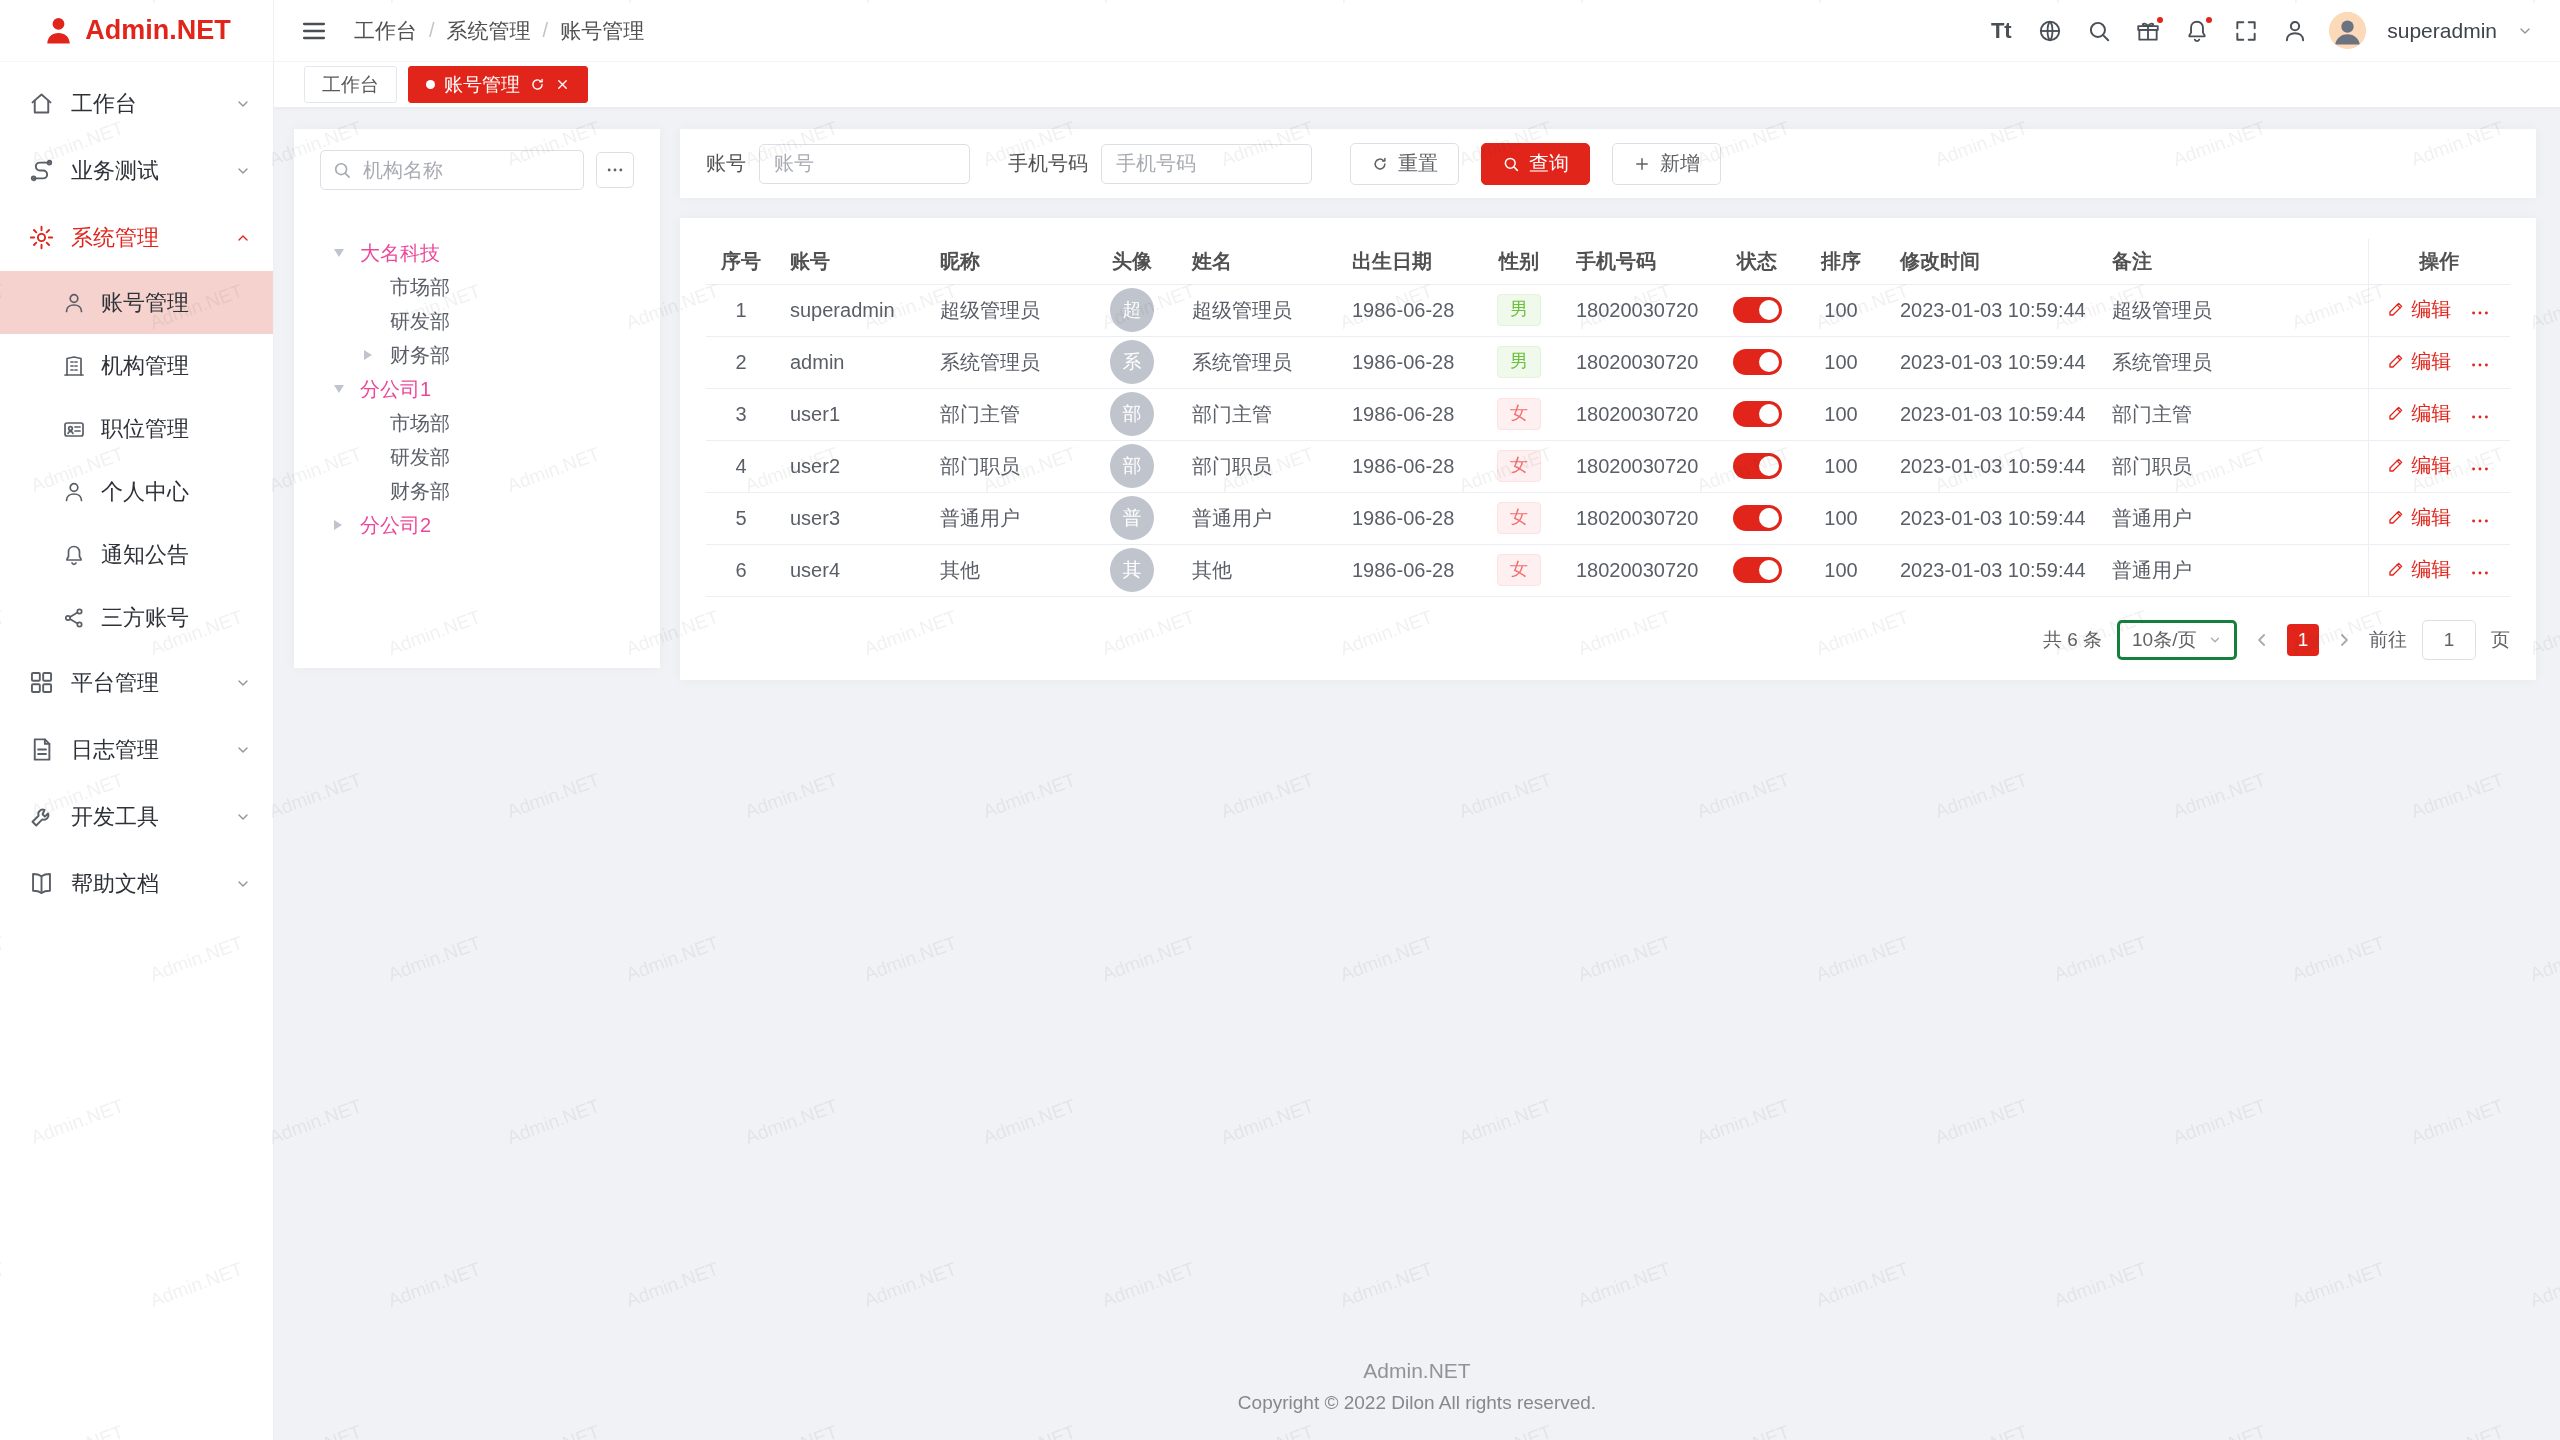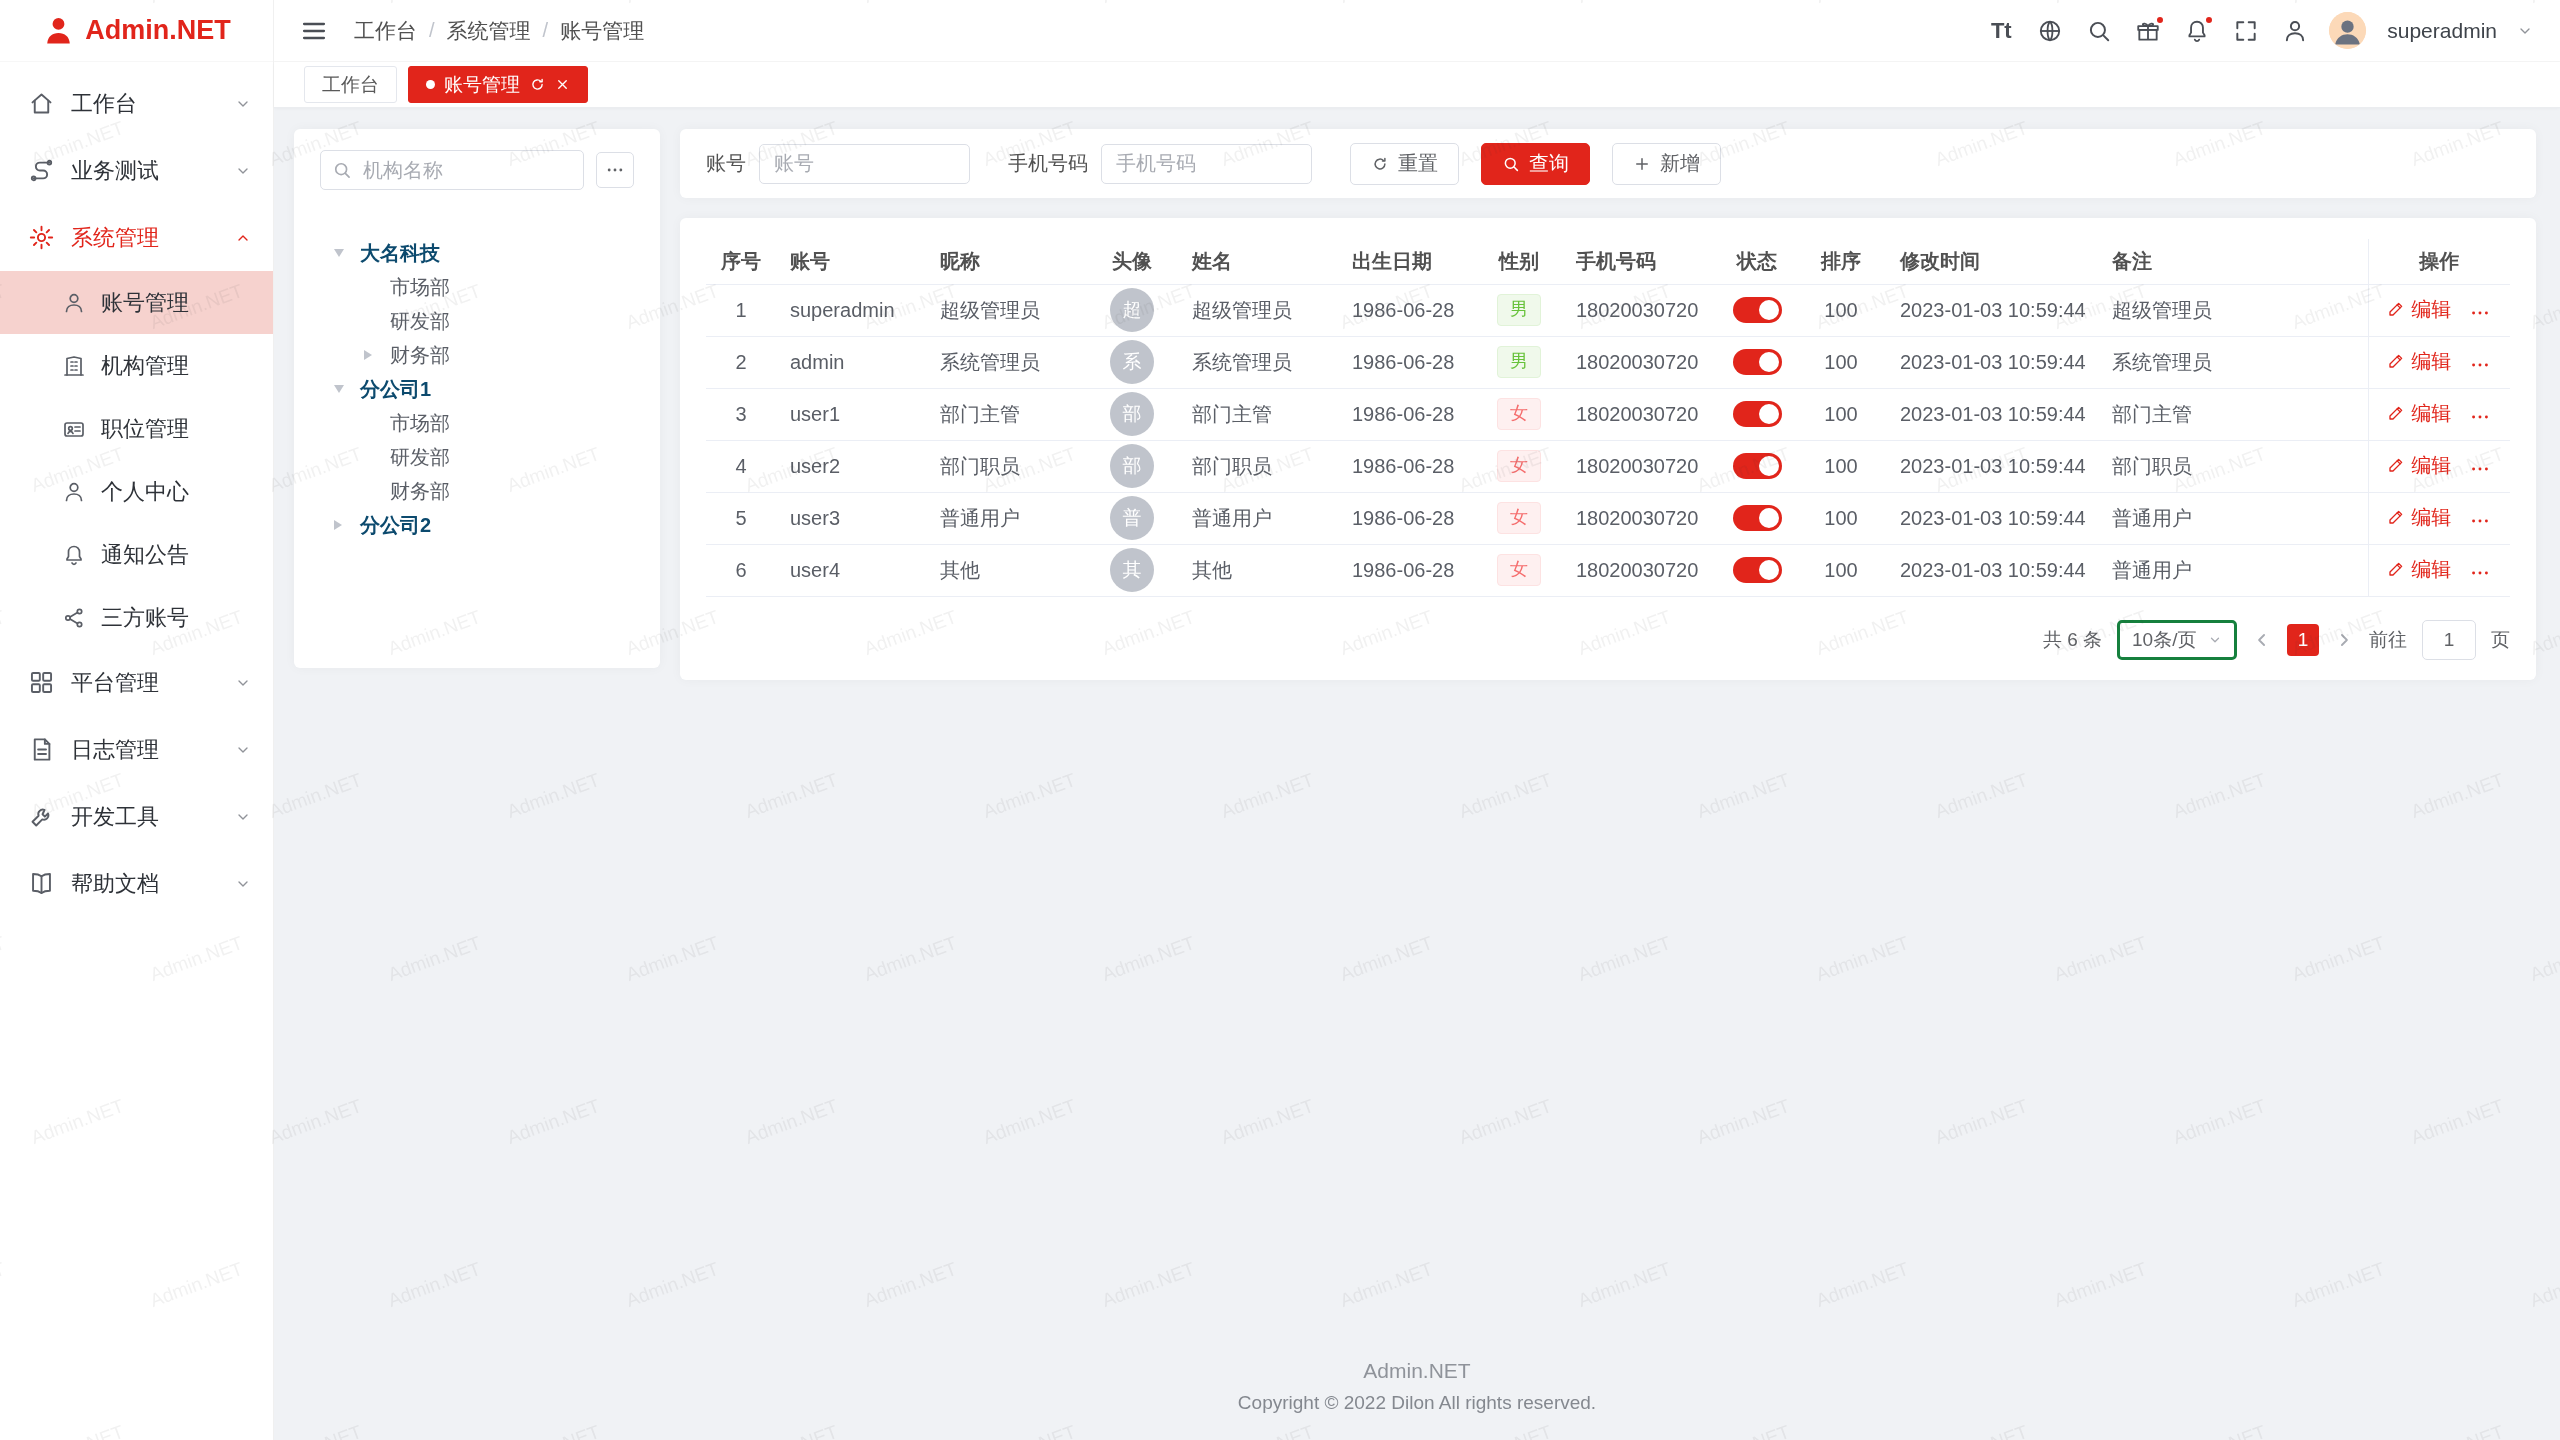--- a/index.html
+++ b/index.html
@@ -44,32 +44,32 @@
 
   
   .tabbar{height:46px;background:#fff;display:flex;align-items:center;gap:11px;padding-left:30px;border-bottom:1px solid #ebedf0;box-shadow:0 1px 3px rgba(0,0,0,.03)}
   .tab{height:37px;padding:0 17px;border:1px solid #e4e7ed;border-radius:3px;background:#fff;color:#595959;font-size:19px;display:inline-flex;align-items:center;gap:9px;cursor:pointer}
   .tab.active{background:var(--primary);border-color:var(--primary);color:#fff}
   .tab .dot{width:9px;height:9px;border-radius:50%;background:#fff}
   .tab .t-ic{display:flex;color:#fff;cursor:pointer}
 
   
   .content{display:flex;gap:20px;padding:21px 24px 0 20px;align-items:flex-start}
-  .card{background:#fff;border-radius:6px;box-shadow:0 0 12px rgba(0,0,0,.04)}
+  .card{background:#fff;border-radius:0;box-shadow:0 0 12px rgba(0,0,0,.04)}
   .org-card{flex:0 0 366px;width:366px;height:539px;padding:21px 26px}
   .org-top{display:flex;align-items:center;gap:12px}
   .search-wrap{position:relative;flex:1}
   .search-wrap .s-ic{position:absolute;left:12px;top:50%;transform:translateY(-50%);color:#a8abb2;display:flex}
   .text-input{height:40px;border:1px solid #dcdfe6;border-radius:5px;padding:0 14px;font-size:20px;color:#606266;outline:none;background:#fff;width:100%}
   .search-wrap .text-input{padding-left:42px}
   ::placeholder{color:#a8abb2}
   .more-btn{width:38px;height:36px;border:1px solid #dcdfe6;border-radius:5px;display:flex;align-items:center;justify-content:center;color:#606266;cursor:pointer;background:#fff;flex:0 0 38px}
   .tree{margin-top:46px}
   .tree-row{height:34px;display:flex;align-items:center;font-size:20px;cursor:pointer}
-  .tree-row.lvl0{padding-left:14px;color:#0c4a6e;font-weight:700}
+  .tree-row.lvl0{padding-left:14px;color:#ec4899;font-weight:400}
   .tree-row.lvl1{padding-left:44px;color:#5a5e66}
   .caret-slot{width:26px;display:flex;align-items:center}
   .caret-right{width:0;height:0;border-left:8px solid #c0c4cc;border-top:5px solid transparent;border-bottom:5px solid transparent}
   .caret-down{width:0;height:0;border-top:8px solid #c0c4cc;border-left:5px solid transparent;border-right:5px solid transparent}
 
   .right-col{flex:1;display:flex;flex-direction:column;gap:20px;min-width:0}
   .filter-card{height:69px;display:flex;align-items:center;padding:0 26px}
   .f-label{font-size:20px;color:#515151;margin-right:13px;white-space:nowrap}
   .f-input{width:211px;flex:0 0 211px}
   .gap36{margin-left:38px}

